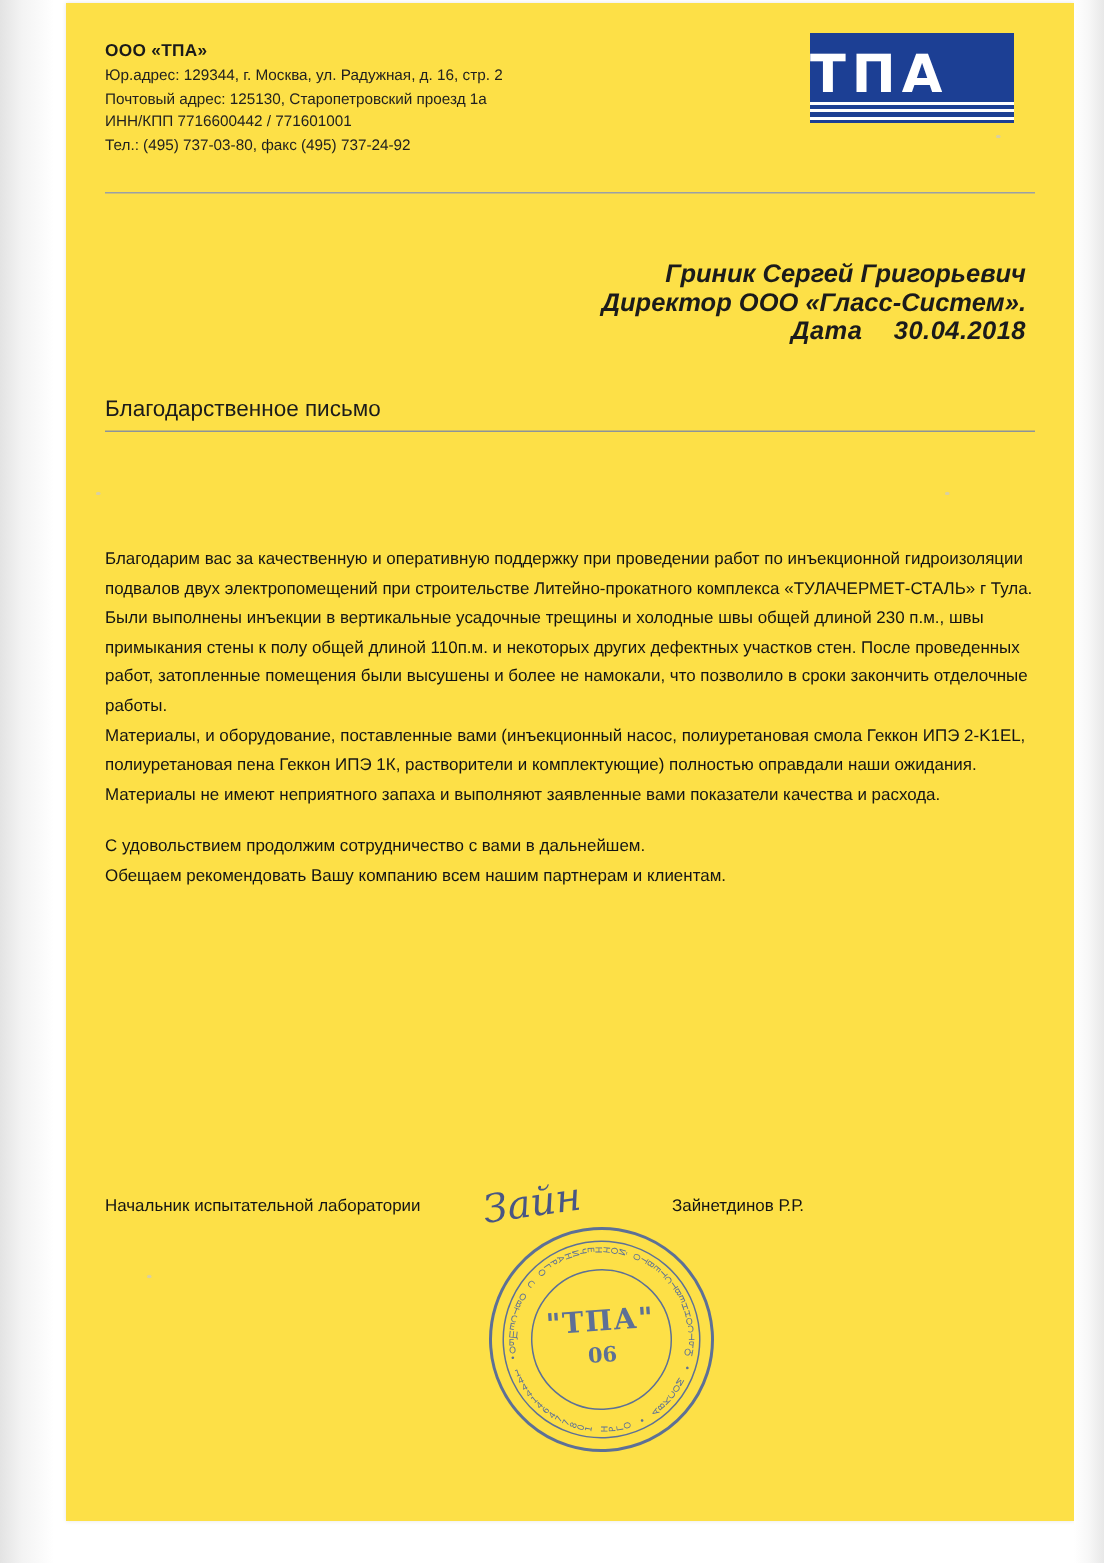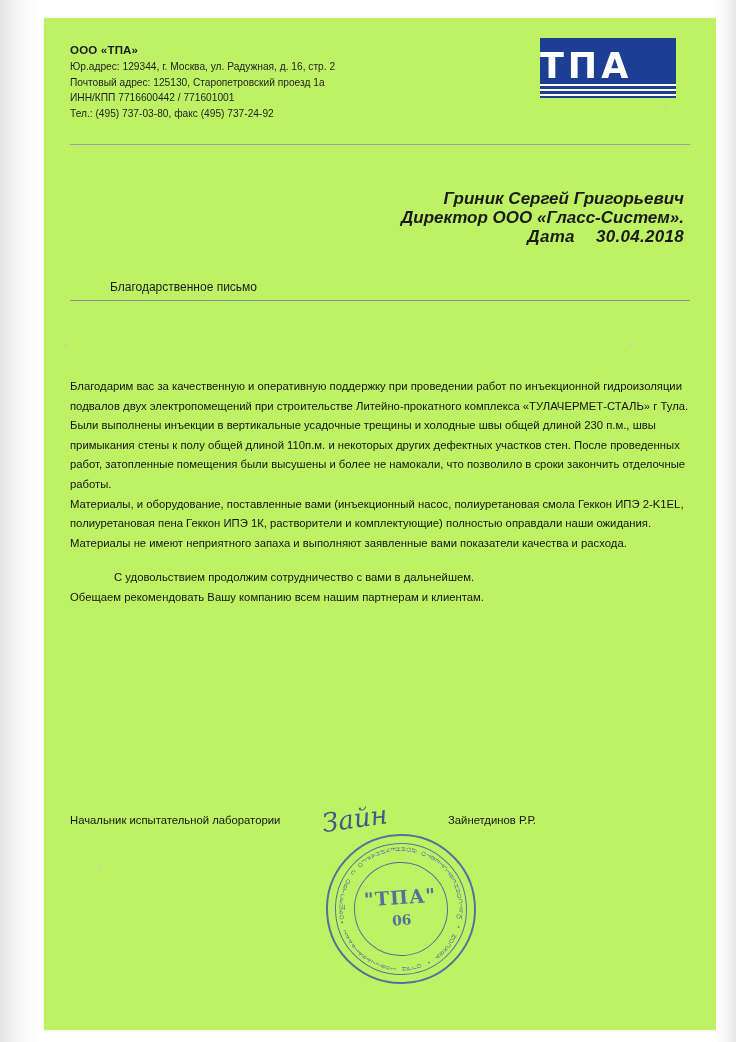--- a/index.html
+++ b/index.html
@@ -33,24 +33,24 @@
     content: "";
     position: absolute;
     right: 0; top: 0; bottom: 0;
     width: 20px;
     background: linear-gradient(to left, #e8e8e8 0%, #f7f7f7 50%, #ffffff 100%);
     pointer-events: none;
   }
   .sheet {
     position: absolute;
     left: 44px;
-    top: 18px;
+    top: 2px;
     width: 672px;
     height: 1012px;
-    background: #bef264;
+    background: #fde047;
     box-shadow: 0 0 3px rgba(0,0,0,0.10);
   }
   .content {
     position: absolute;
     left: 26px;
     top: 26px;
     width: 620px;
     height: 960px;
   }
 
@@ -121,40 +121,39 @@
   .addressee .date-row {
     letter-spacing: 0.3px;
   }
   .date-value { margin-left: 16px; }
 
   
   .subject-wrap {
     margin-top: 34px;
   }
   .subject {
-    font-size: 12px;
+    font-size: 15px;
     color: #1b1b1b;
     padding-bottom: 6px;
-    margin-left: 40px;
   }
   .subject-rule {
     border-top: 1px solid #8d939a;
     width: 100%;
   }
 
   
   .body {
     margin-top: 76px;
     font-size: 11.3px;
     color: #141414;
     line-height: 19.6px;
     text-align: left;
   }
   .body p { margin: 0; }
-  .body p.gap { margin-top: 15px; margin-left: 44px; }
+  .body p.gap { margin-top: 15px; }
 
   
   .sign-row {
     position: absolute;
     left: 0;
     top: 770px;
     width: 620px;
     font-size: 11.3px;
     color: #141414;
   }

